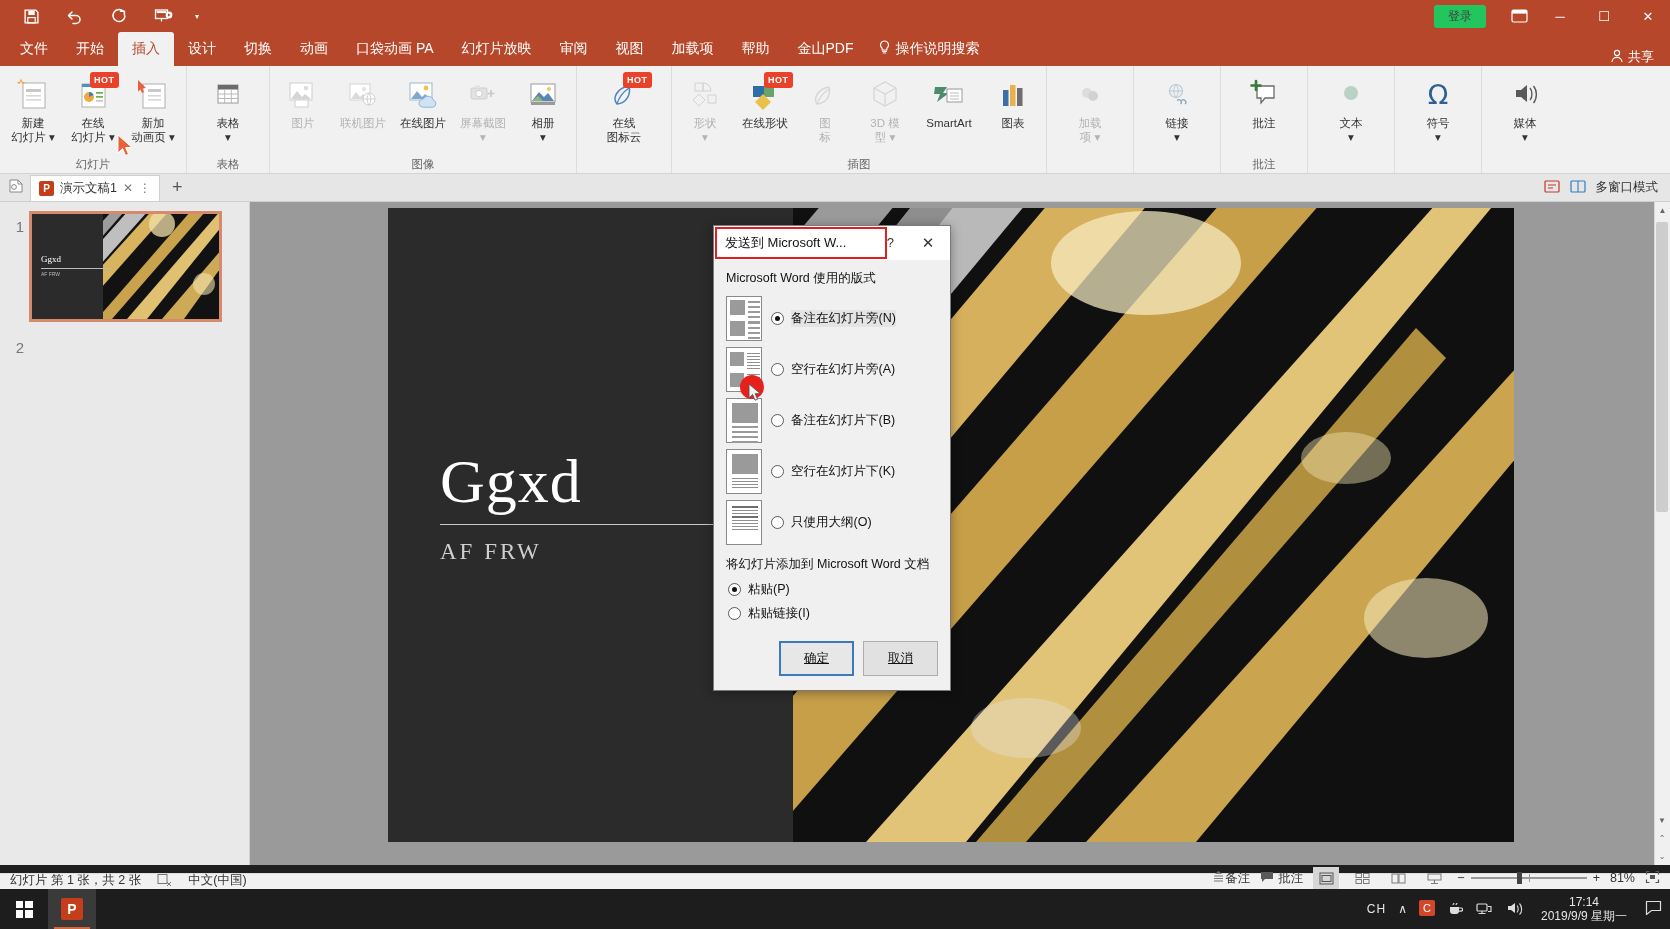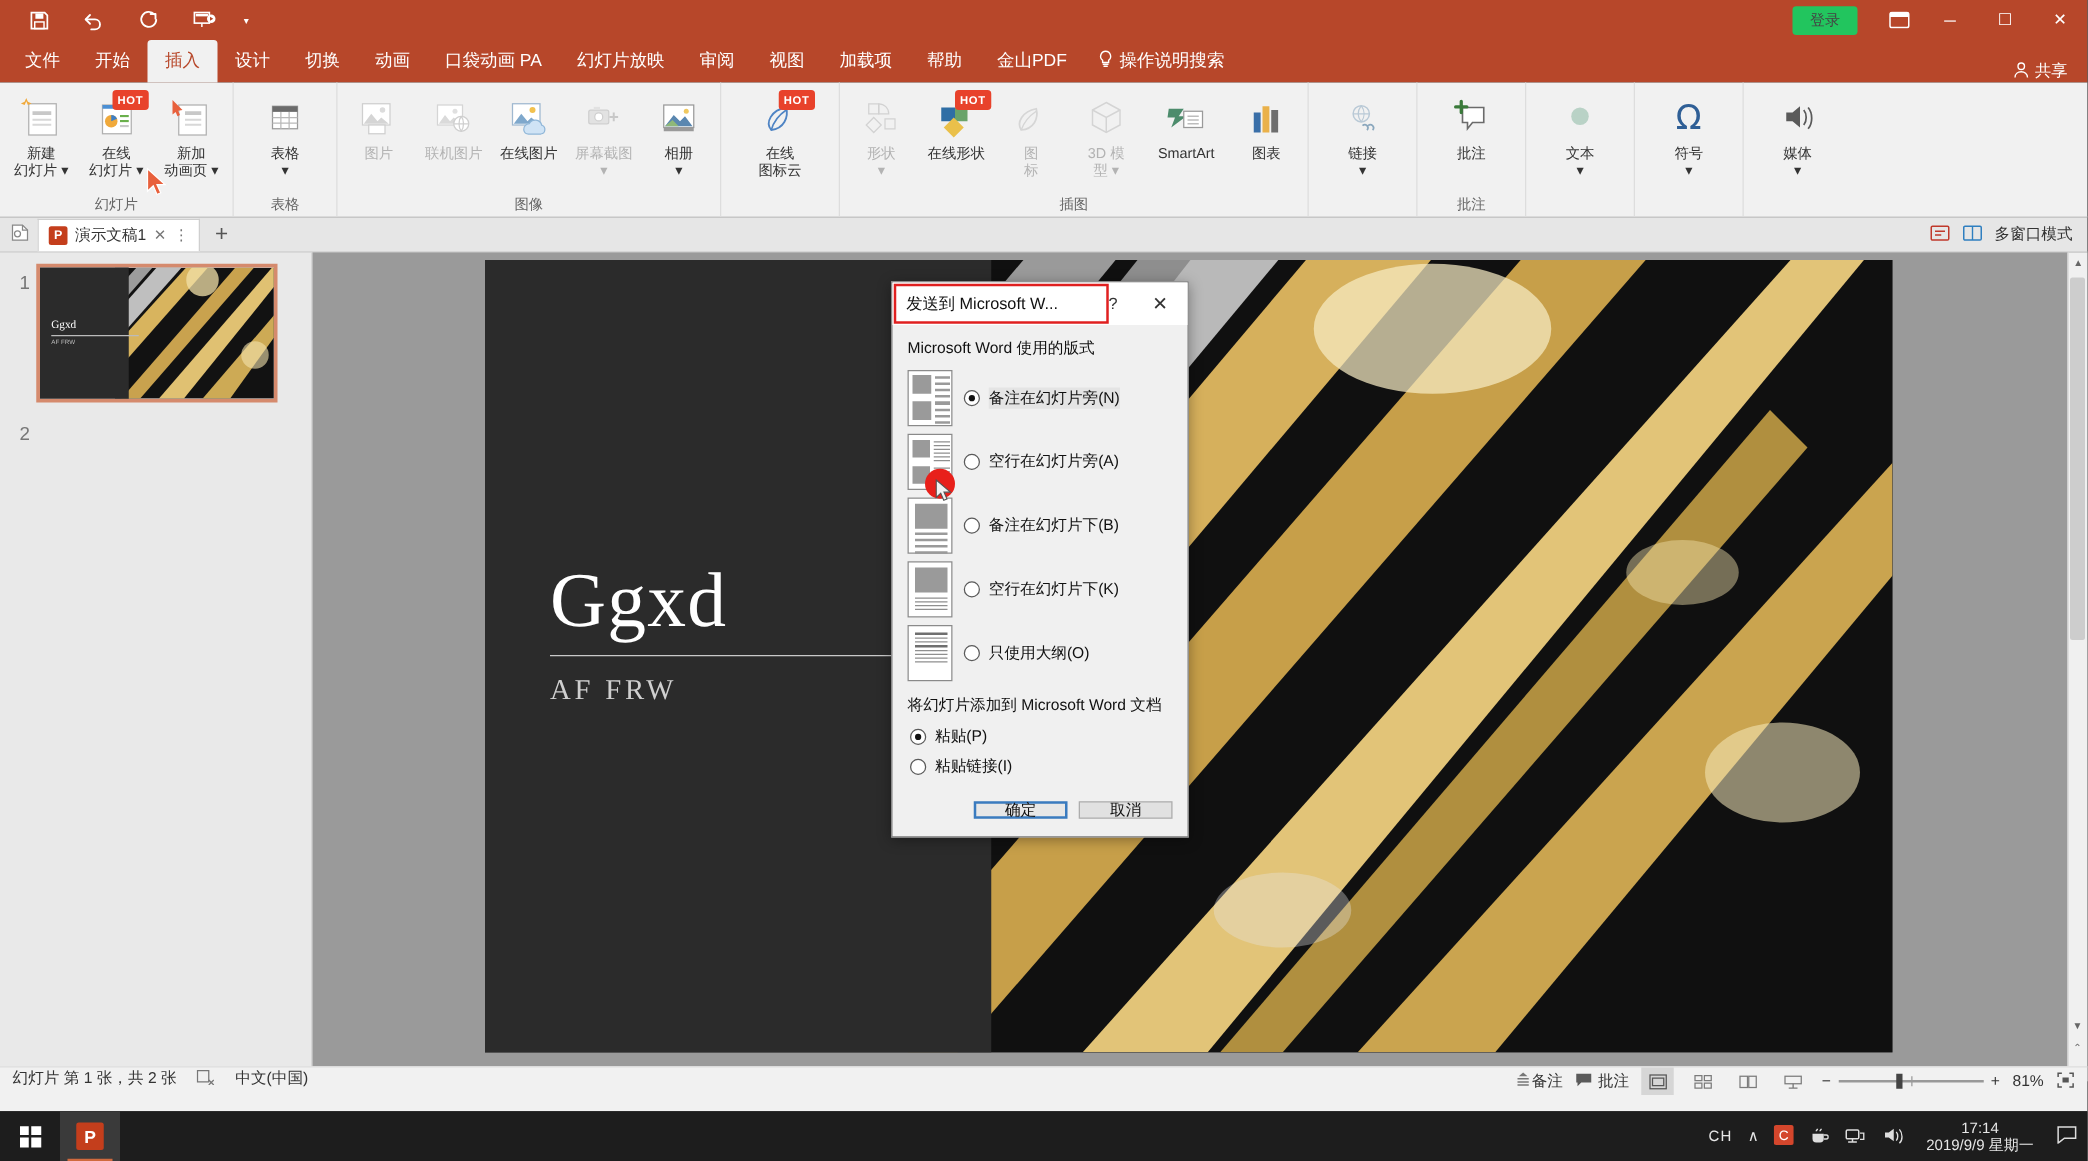--- a/index.html
+++ b/index.html
@@ -123,22 +123,22 @@
     letter-spacing:3px; font-family:"Liberation Serif",serif;
   }
   .scrollbar-v {
     position:absolute; right:0; top:0; bottom:0; width:16px; background:#f0f0f0; border-left:1px solid #d8d8d8;
   }
   .sb-arrow { height:17px; display:flex; align-items:center; justify-content:center; font-size:8px; color:#666; }
   .sb-thumb { position:absolute; right:2px; width:12px; background:#cdcdcd; border-radius:2px;}
 
   
   .statusbar {
-    position:absolute; left:0; right:0; bottom:40px; height:36px; background:#f1f1f1;
-    border-top:1px solid #ddd; display:flex; align-items:flex-start; font-size:12.5px; color:#333;
+    position:absolute; left:0; right:0; bottom:40px; height:16px; background:#f1f1f1;
+    border-top:1px solid #ddd; display:flex; align-items:flex-end; font-size:12.5px; color:#333;
   }
   .sb-left { display:flex; align-items:center; gap:16px; padding-left:10px; }
   .sb-right { margin-left:auto; display:flex; align-items:center; gap:10px; padding-right:10px; }
   .viewbtn { width:26px; height:22px; display:flex; align-items:center; justify-content:center; color:#555; }
   .viewbtn.active { background:#d6d6d6; }
   .zoomslider { display:flex; align-items:center; gap:6px; }
   .zs-track { width:116px; height:2px; background:#999; position:relative; }
   .zs-handle { position:absolute; left:46px; top:-5px; width:5px; height:12px; background:#444; }
   .zs-mid { position:absolute; left:58px; top:-3px; width:1px; height:8px; background:#999; }
 
@@ -185,22 +185,22 @@
   }
   .radio.on::after {
     content:""; position:absolute; left:3px; top:3px; width:5px; height:5px; border-radius:50%; background:#111;
   }
   .optlabel { font-size:12.5px; white-space:nowrap; }
   .optlabel.sel { background:#e4e4e4; }
   .dlg-section2 { font-size:12.5px; margin:11px 0 8px 0; }
   .opt2 { display:flex; align-items:center; margin-bottom:7px; padding-left:2px; }
   .dlg-footer { display:flex; justify-content:flex-end; gap:9px; padding:12px 12px 14px 12px; }
   .dlg-btn {
-    width:75px; height:14px; font-size:12.5px; background:#e1e1e1; border:1px solid #adadad;
-    display:flex; align-items:center; justify-content:center; color:#111;
+    width:75px; height:35px; font-size:12.5px; background:#e1e1e1; border:1px solid #adadad;
+    display:flex; align-items:center; justify-content:center; color:#111;text-decoration:underline;
   }
   .dlg-btn.default { border:2px solid #3a7bbf; background:#e7e7e7; }
   .cursor-dlg { position:absolute; left:14px; top:28px; z-index:60; }
   .redblob { width:24px; height:24px; border-radius:50%; background:#e8201b; position:absolute; left:0; top:0;}
 
   
   .ot-block { position:absolute; background:#9a9a9a; }
   .ot-lines { position:absolute; }
   .ot-lines i { display:block; height:1px; background:#8f8f8f; margin-bottom:2px; }
   .ot-squig { position:absolute; }
@@ -500,20 +500,35 @@
               <rect x="13" y="7" width="5.5" height="21" fill="#eab14a"></rect>
               <rect x="20" y="10" width="5.5" height="18" fill="#6e6e6e"></rect>
             </svg>
         </span>
         <span class="lbl">图表</span>
       </div>
     </div>
     <div class="rgroup-label">插图</div>
   </div>
 
+  <div class="rgroup" style="padding:0 14px;">
+    <div class="rgroup-items">
+      <div class="ritem dim">
+        <span class="ico">
+          <svg width="32" height="34" viewBox="0 0 32 34">
+              <circle cx="13" cy="15" r="5" fill="#dcdcdc"></circle>
+              <circle cx="19" cy="18" r="5" fill="#d2d2d2"></circle>
+            </svg>
+        </span>
+        <span class="lbl" style="white-space:pre">加载
+项 ▾</span>
+      </div>
+    </div>
+    <div class="rgroup-label"></div>
+  </div>
 
   <div class="rgroup" style="padding:0 14px;">
     <div class="rgroup-items">
       <div class="ritem">
         <span class="ico">
           <svg width="32" height="34" viewBox="0 0 32 34">
               <circle cx="15" cy="13" r="6.5" fill="none" stroke="#b9c9d6" stroke-width="1.2"></circle>
               <path d="M8.5 13h13M15 6.5c3 4 3 9 0 13M15 6.5c-3 4-3 9 0 13" fill="none" stroke="#b9c9d6" stroke-width="1"></path>
               <path d="M16 22.5a2.6 2.6 0 0 1 3.6 0 2.6 2.6 0 0 1 0 3.6M20.5 22.5a2.6 2.6 0 0 1 3.6 0 2.6 2.6 0 0 1 0 3.6" fill="none" stroke="#8aa7bd" stroke-width="1.3"></path>
             </svg>

